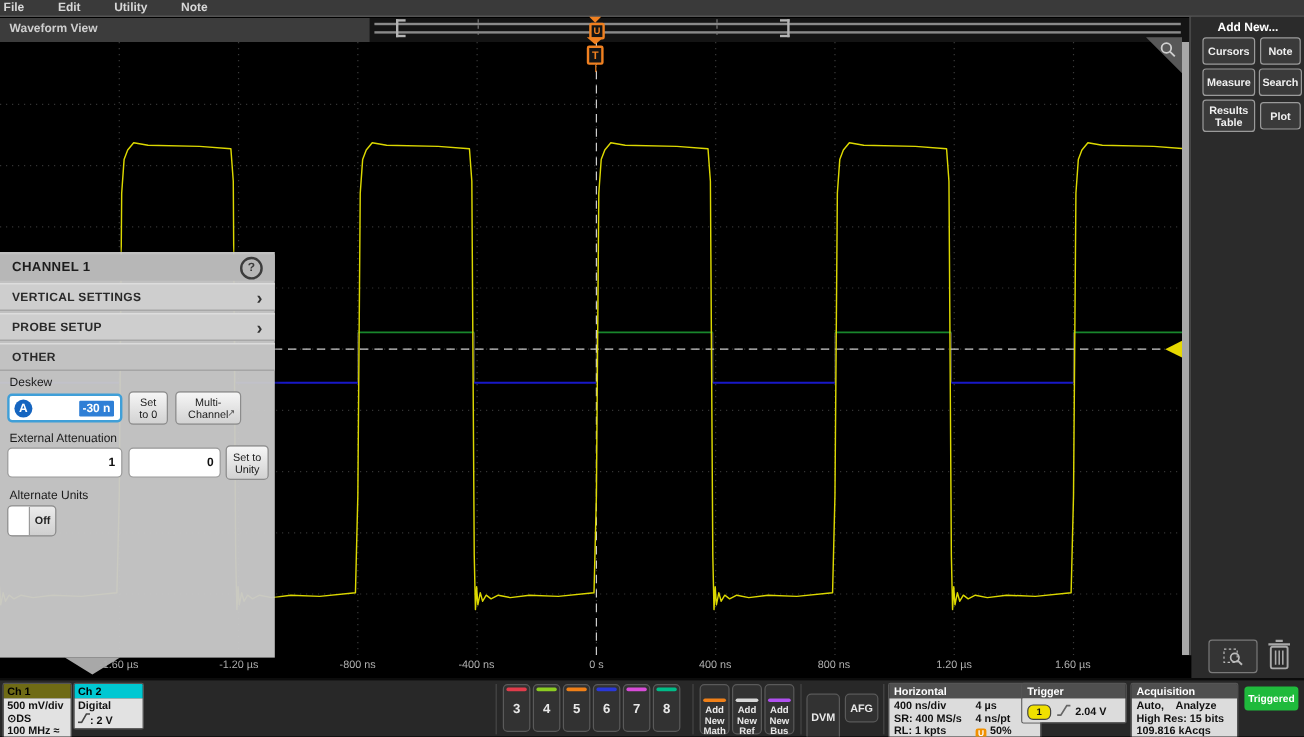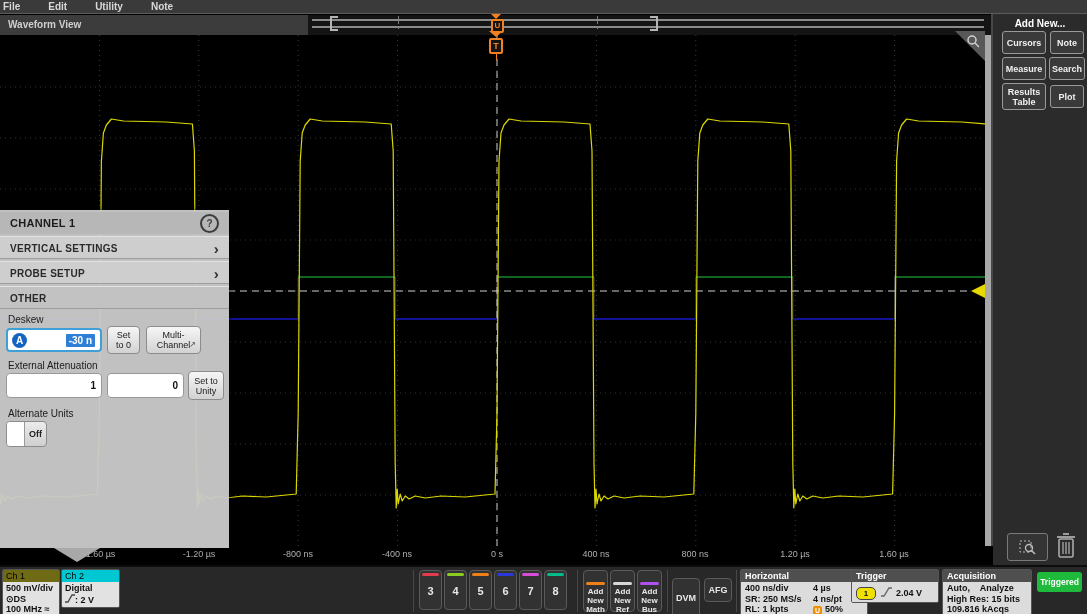--- a/index.html
+++ b/index.html
@@ -81,21 +81,21 @@
   .rail-title{position:absolute;left:0;top:4px;width:100%;text-align:center;color:#fff;font-size:10px;font-weight:bold;}
   .rail-btn{position:absolute;background:#3a3a3a;border:1px solid #9a9a9a;border-radius:3px;color:#f0f0f0;
             font-size:9px;font-weight:bold;display:flex;align-items:center;justify-content:center;text-align:center;
             white-space:pre-line;line-height:10px;box-sizing:border-box;}
   .tool-btn{position:absolute;background:#343434;border:1px solid #7a7a7a;border-radius:3px;
             display:flex;align-items:center;justify-content:center;}
 
   
   .bottombar{position:absolute;left:0;top:565px;width:1087px;height:49px;background:#282828;border-top:2px solid #0c0c0c;box-sizing:border-box;}
   .chbadge{position:absolute;top:2px;border:1px solid #555;border-radius:2px;overflow:hidden;}
-  .chbadge .hd{height:12px;font-size:9px;font-weight:normal;line-height:12px;padding-left:3px;}
+  .chbadge .hd{height:12px;font-size:9px;font-weight:bold;line-height:12px;padding-left:3px;}
   .chbadge .bd{background:#e2e2e2;color:#111;font-size:9px;font-weight:bold;padding:1px 3px 2px;line-height:10.5px;}
   .numbtn{position:absolute;top:3px;width:23px;height:40px;background:#323232;border:1px solid #5a5a5a;border-radius:4px;
           box-sizing:border-box;color:#e8e8e8;font-size:11px;font-weight:bold;text-align:center;}
   .numbtn .stripe{height:3px;border-radius:2px;margin:2px 2px 0;}
   .numbtn .lab{line-height:30px;}
   .addbtn{position:absolute;top:3px;width:25px;height:42px;background:#323232;border:1px solid #5a5a5a;border-radius:4px;
           box-sizing:border-box;color:#e8e8e8;font-size:8px;font-weight:bold;text-align:center;white-space:pre-line;line-height:9px;}
   .addbtn .stripe{height:3px;border-radius:2px;margin:2px 2px 2px;}
   .smallbtn{position:absolute;background:#323232;border:1px solid #5a5a5a;border-radius:4px;color:#e8e8e8;
             font-size:9px;font-weight:bold;display:flex;align-items:center;justify-content:center;box-sizing:border-box;}
@@ -372,21 +372,21 @@
     <div class="bbdiv" style="left:736px;"></div>
 
     <div class="panel" style="left:740px;width:126px;">
       <div class="hd">Horizontal</div>
       <div class="bd">
         <div class="hrow">
             <span class="c1">400 ns/div</span>
             <span>4 µs</span>
           </div>
         <div class="hrow">
-            <span class="c1">SR: 250 MS/s</span>
+            <span class="c1">SR: 400 MS/s</span>
             <span>4 ns/pt</span>
           </div>
         <div class="hrow">
             <span class="c1">RL: 1 kpts</span>
             <span><span class="uicon">U</span><span>50%</span></span>
           </div>
       </div>
     </div>
 
     <div class="panel" style="left:851px;width:86px;">

